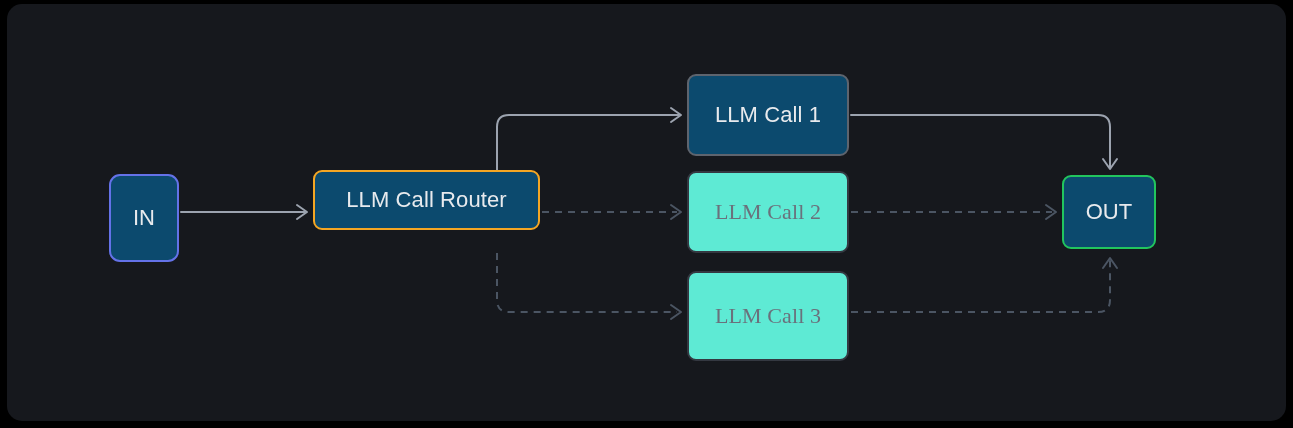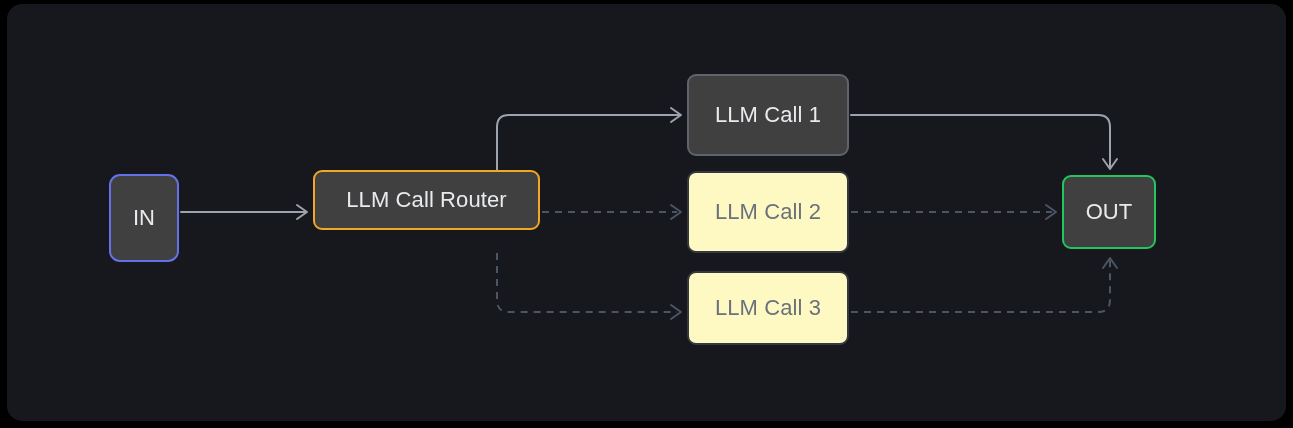--- a/index.html
+++ b/index.html
@@ -33,21 +33,21 @@
     width: 1293px;
     height: 428px;
     pointer-events: none;
   }
   .node {
     position: absolute;
     box-sizing: border-box;
     display: flex;
     align-items: center;
     justify-content: center;
-    background: #404040;
+    background: #0c4a6e;
     border-radius: 9px;
     border: 2px solid #565C66;
     font-size: 22px;
     letter-spacing: 0.1px;
     color: #E8EAED;
     white-space: nowrap;
   }
   .node-label { pointer-events: none; }
 
   #node-in {
@@ -62,29 +62,29 @@
   #node-call-1 {
     left: 687px; top: 74px; width: 162px; height: 82px;
     border-color: #5E646E;
   }
   #node-call-2 {
     left: 687px; top: 171px; width: 162px; height: 82px;
     border-color: #343841;
     color: #6A717C;
   }
   #node-call-3 {
-    left: 687px; top: 271px; width: 162px; height: 74px;
+    left: 687px; top: 271px; width: 162px; height: 90px;
     border-color: #343841;
     color: #6A717C;
   }
   #node-out {
     left: 1062px; top: 175px; width: 94px; height: 74px;
     border-color: #22C55E;
   }
-  .inactive { background: #fef9c3; }
+  .inactive { background: #5eead4; font-family: Liberation Serif, serif; }
 </style>
 </head>
 <body>
 
 <div id="stage">
 
   <div id="panel"></div>
 
   <svg id="edges" viewBox="0 0 1293 428" width="1293" height="428" xmlns="http://www.w3.org/2000/svg" fill="none">
 

